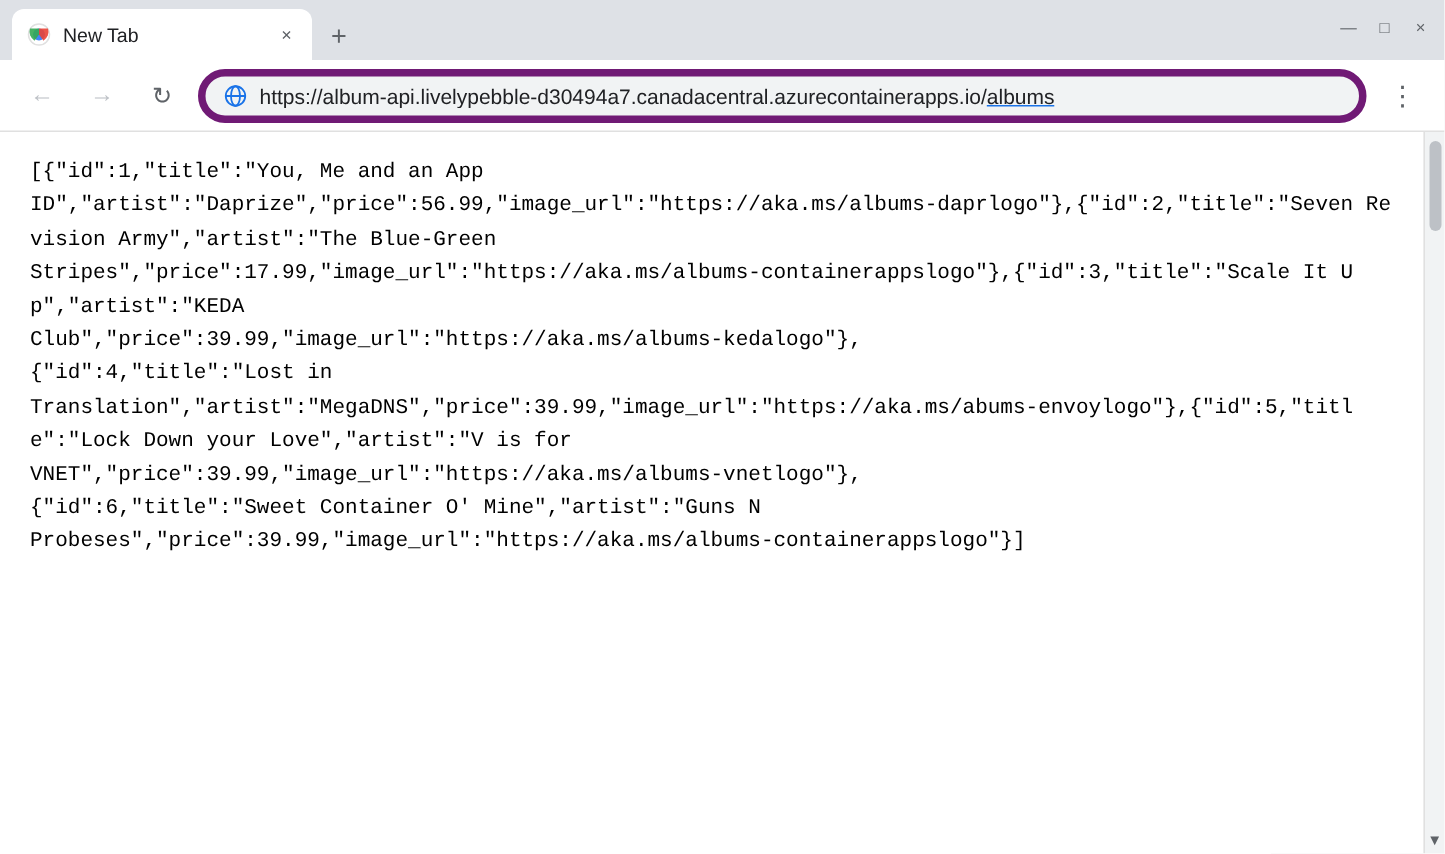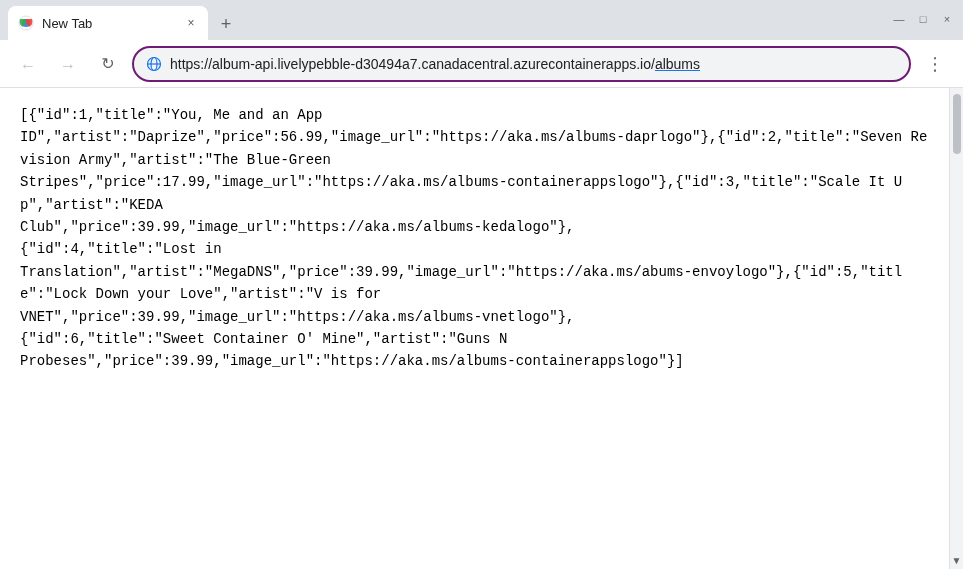--- a/index.html
+++ b/index.html
@@ -139,21 +139,21 @@
 
     .address-bar {
       flex: 1;
       height: 36px;
       border-radius: 18px;
       background: #f1f3f4;
       display: flex;
       align-items: center;
       padding: 0 12px;
       gap: 8px;
-      border: 2px solid #701a75;
+      border: 5px solid #701a75;
     }
 
     .address-icon {
       width: 16px;
       height: 16px;
       color: #1a73e8;
       flex-shrink: 0;
     }
 
     .address-text {

